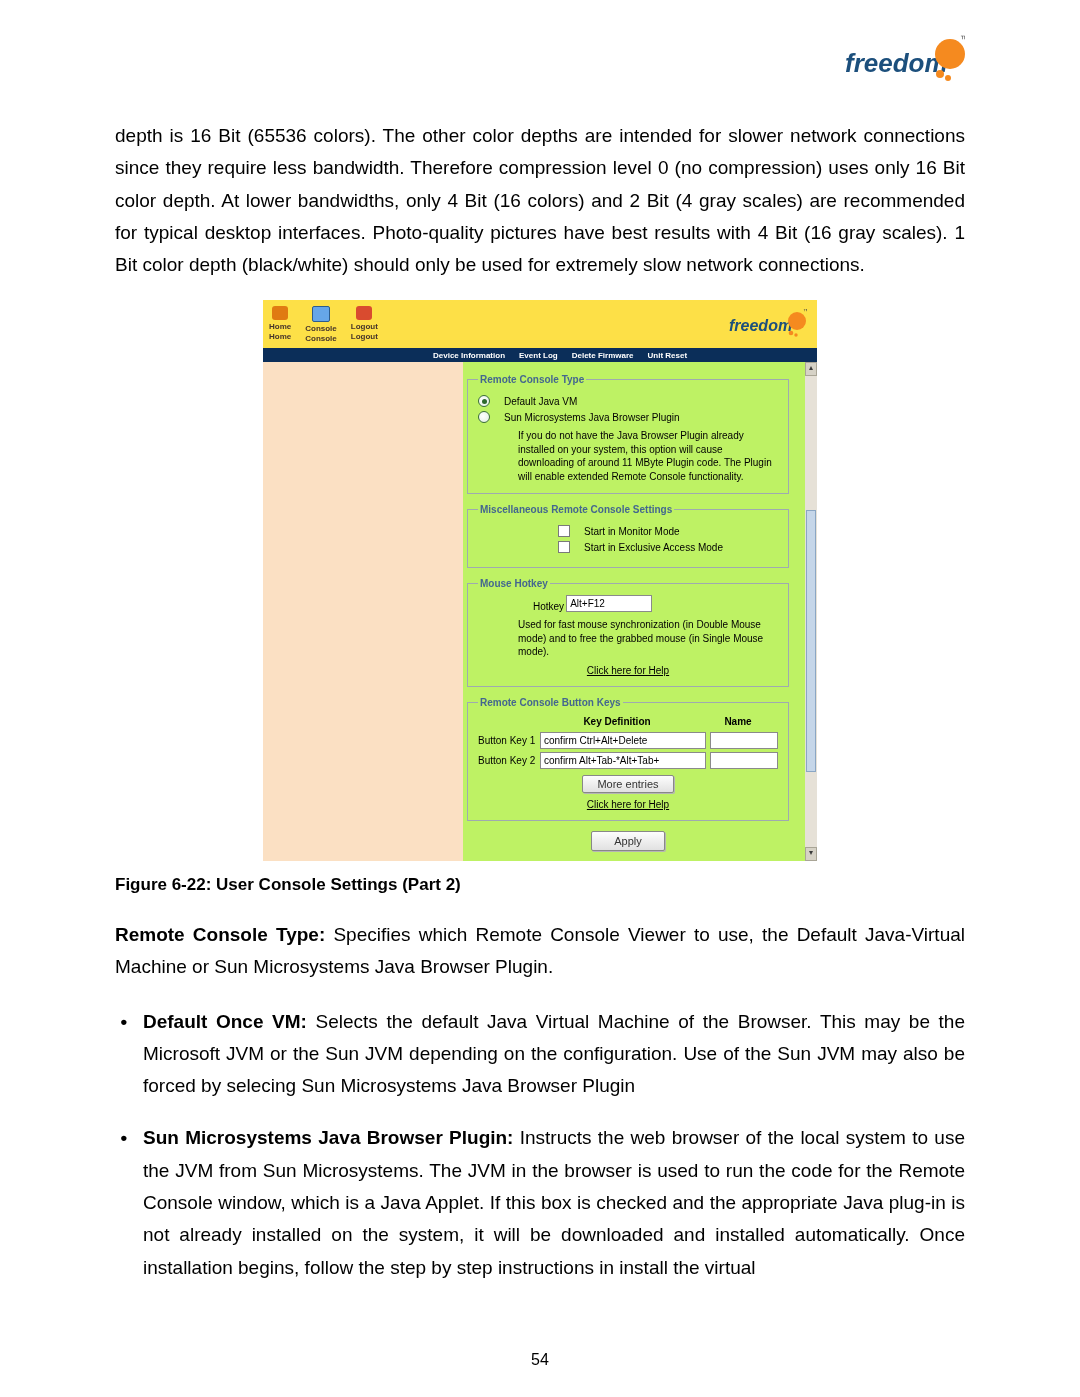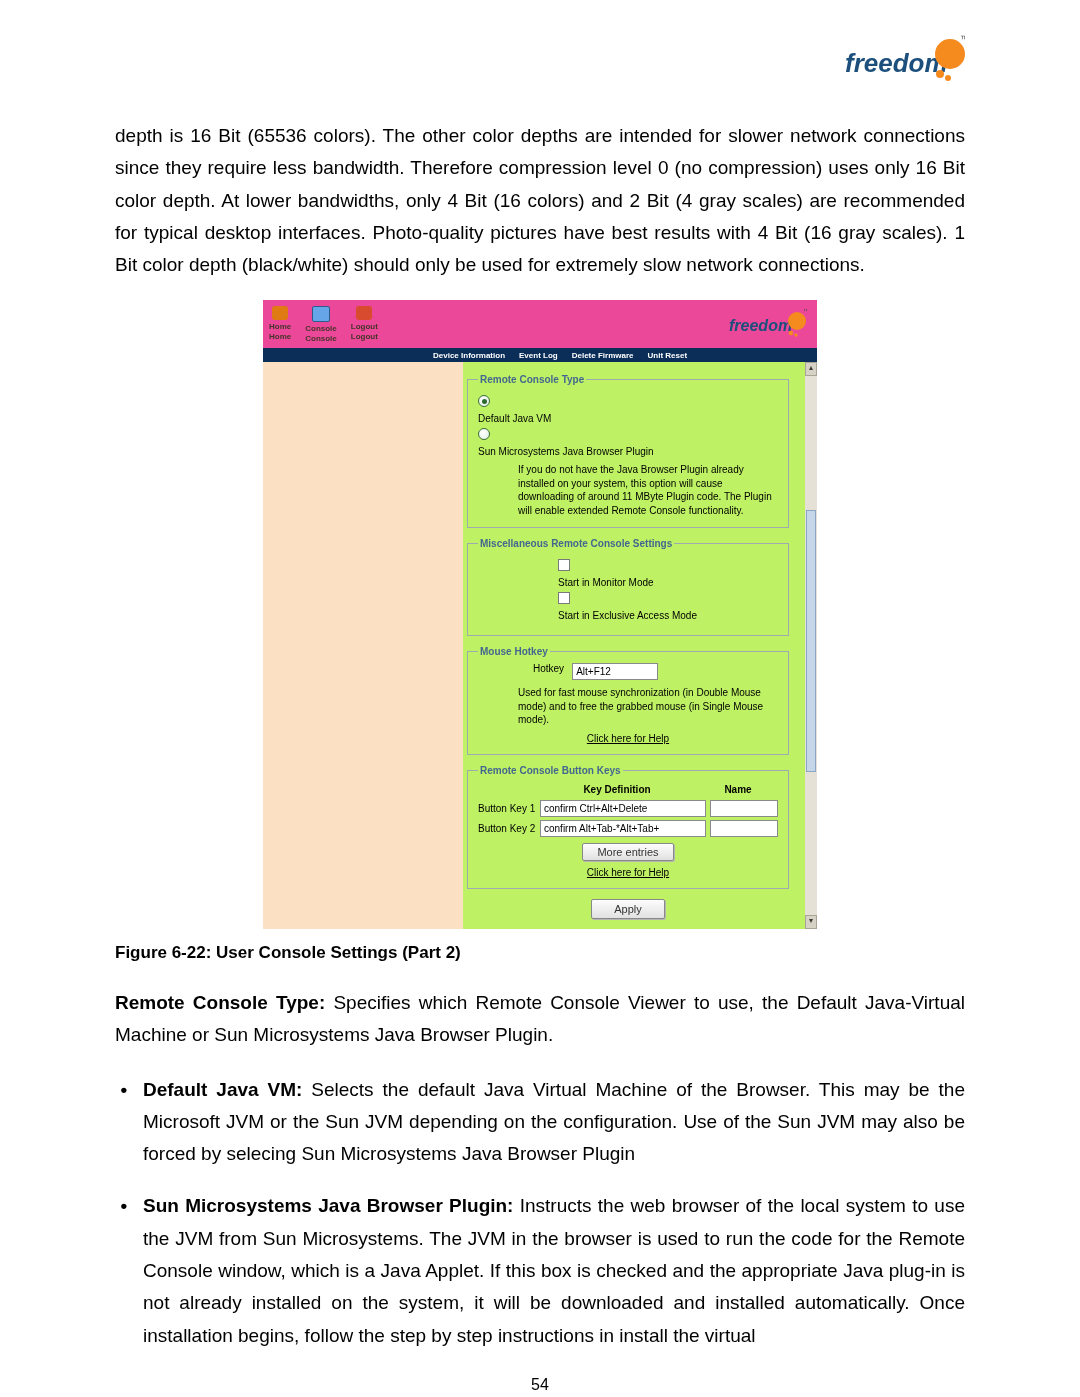--- a/index.html
+++ b/index.html
@@ -41,21 +41,21 @@
 
   .screenshot {
     width: 554px;
     margin: 18px auto 0 auto;
     border: 0;
     font-size: 10px;
     color: #000;
     box-shadow: 0 0 0 1px #d9d9d9 inset;
   }
   .ss-top {
-    background: #ec4899;
+    background: #fde047;
     height: 48px;
     display: flex;
     align-items: center;
     justify-content: space-between;
     padding: 0 10px 0 6px;
   }
   .ss-nav {
     display: flex;
     gap: 14px;
   }
@@ -154,24 +154,23 @@
   fieldset.fld > legend {
     color: #44678f;
     font-size: 10px;
     font-weight: bold;
     padding: 0 2px;
   }
   .indent1 { margin-left: 24px; }
   .indent2 { margin-left: 40px; font-size: 10px; color: #000; }
   .radio, .checkbox {
     display: flex;
-    align-items: flex-start;
-    gap: 6px;
+    align-items: center;
+    gap: 14px;
     margin: 4px 0;
-    flex-direction: column;
   }
   .radio .ctrl {
     width: 10px; height: 10px; border-radius: 50%;
     border: 1px solid #3a6d3a;
     background: radial-gradient(circle at 40% 40%, #fff, #dff0df);
     display: flex; align-items: center; justify-content: center;
   }
   .radio .ctrl.sel::after {
     content: ""; width: 5px; height: 5px; border-radius: 50%; background: #2d6a2d;
   }
@@ -181,22 +180,22 @@
     background: #fff;
   }
   .note {
     color: #000;
     font-size: 10px;
     line-height: 1.35;
     margin-top: 6px;
   }
   .hotkey-row {
     display: flex;
-    align-items: flex-start;
-    gap: 8px;
+    align-items: flex-end;
+    gap: 2px;
   }
   .txt-input {
     border: 1px solid #8a8a8a;
     height: 15px;
     font-size: 10px;
     padding: 0 3px;
     background: #fff;
   }
   .help-link {
     text-align: center;
@@ -394,21 +393,21 @@
   </div>
 
   <div class="caption">Figure 6-22: User Console Settings (Part 2)</div>
 
   <p class="para">
     <strong>Remote Console Type:</strong><span> Specifies which Remote Console Viewer to use, the Default Java-Virtual Machine or Sun Microsystems Java Browser Plugin.</span>
   </p>
 
   <ul class="doc-list">
     <li>
-      <strong>Default Java VM:</strong><span> Selects the default Java Virtual Machine of the Browser. This may be the Microsoft JVM or the Sun JVM depending on the configuration. Use of the Sun JVM may also be forced by selecing Sun Microsystems Java Browser Plugin</span>
+      <strong>Default Once VM:</strong><span> Selects the default Java Virtual Machine of the Browser. This may be the Microsoft JVM or the Sun JVM depending on the configuration. Use of the Sun JVM may also be forced by selecing Sun Microsystems Java Browser Plugin</span>
     </li>
     <li>
       <strong>Sun Microsystems Java Browser Plugin:</strong><span> Instructs the web browser of the local system to use the JVM from Sun Microsystems. The JVM in the browser is used to run the code for the Remote Console window, which is a Java Applet. If this box is checked and the appropriate Java plug-in is not already installed on the system, it will be downloaded and installed automatically. Once installation begins, follow the step by step instructions in install the virtual</span>
     </li>
   </ul>
 
   <div class="page-num">54</div>
 </div>
 
 </body></html>

